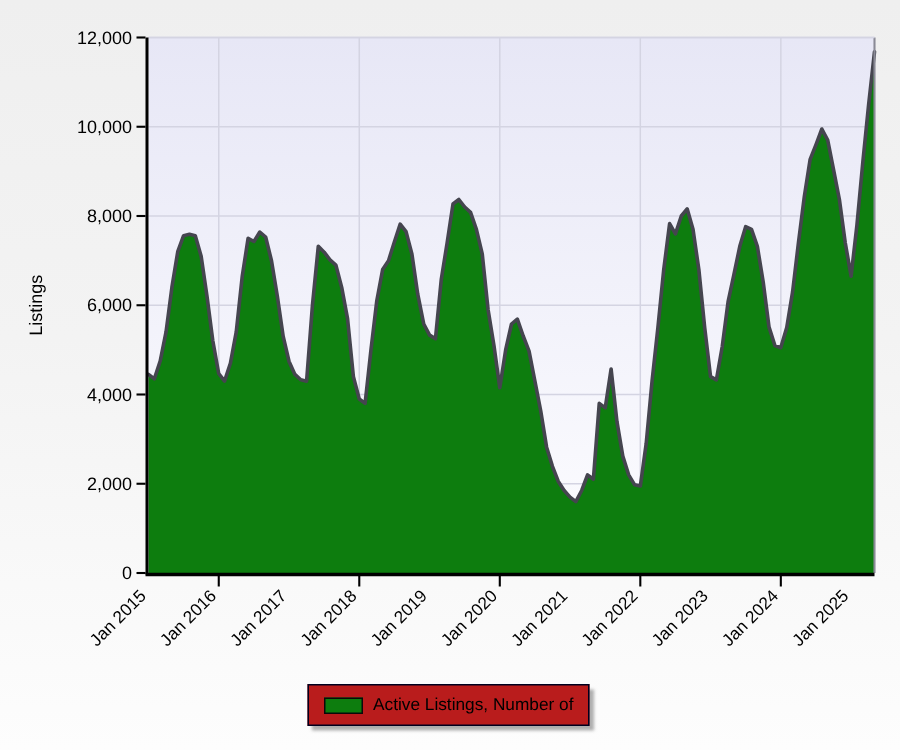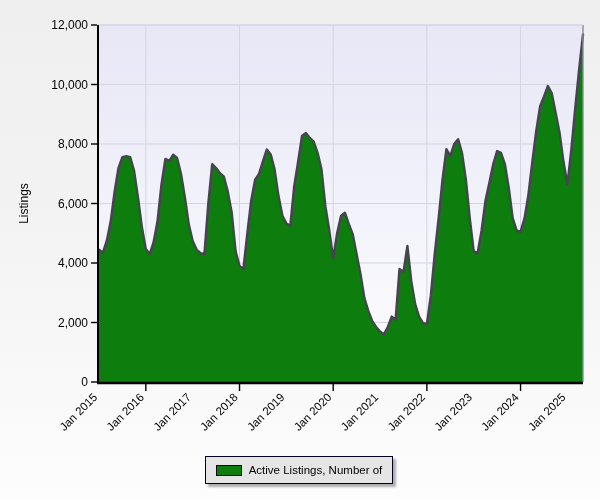--- a/index.html
+++ b/index.html
@@ -7,21 +7,21 @@
     width:600px;height:500px;overflow:hidden;
     background:linear-gradient(180deg,#efefef 0%,#f3f3f3 45%,#fdfdfd 100%);
     font-family:"Liberation Sans",sans-serif;
   }
   #app{position:relative;width:600px;height:500px;}
   svg{position:absolute;left:0;top:0;}
   svg text{fill:#000;font-size:12px;font-family:"Liberation Sans",sans-serif;}
   svg text.xlab{font-size:11.5px;}
   .legend{
     position:absolute;left:205px;top:456px;width:188px;height:28px;
-    background:#e5e5e5;border:1px solid #00001e;
+    background:#b91c1c;border:1px solid #00001e;
     box-shadow:3px 3px 2px rgba(110,110,110,0.55);
     display:flex;align-items:center;justify-content:center;gap:7px;
     font-size:11.5px;color:#000;box-sizing:border-box;
   }
   .swatch{width:26px;height:11px;border:1px solid #0a0a0a;box-sizing:border-box;}
 </style>
 </head>
 <body>
 
 <div id="app">

